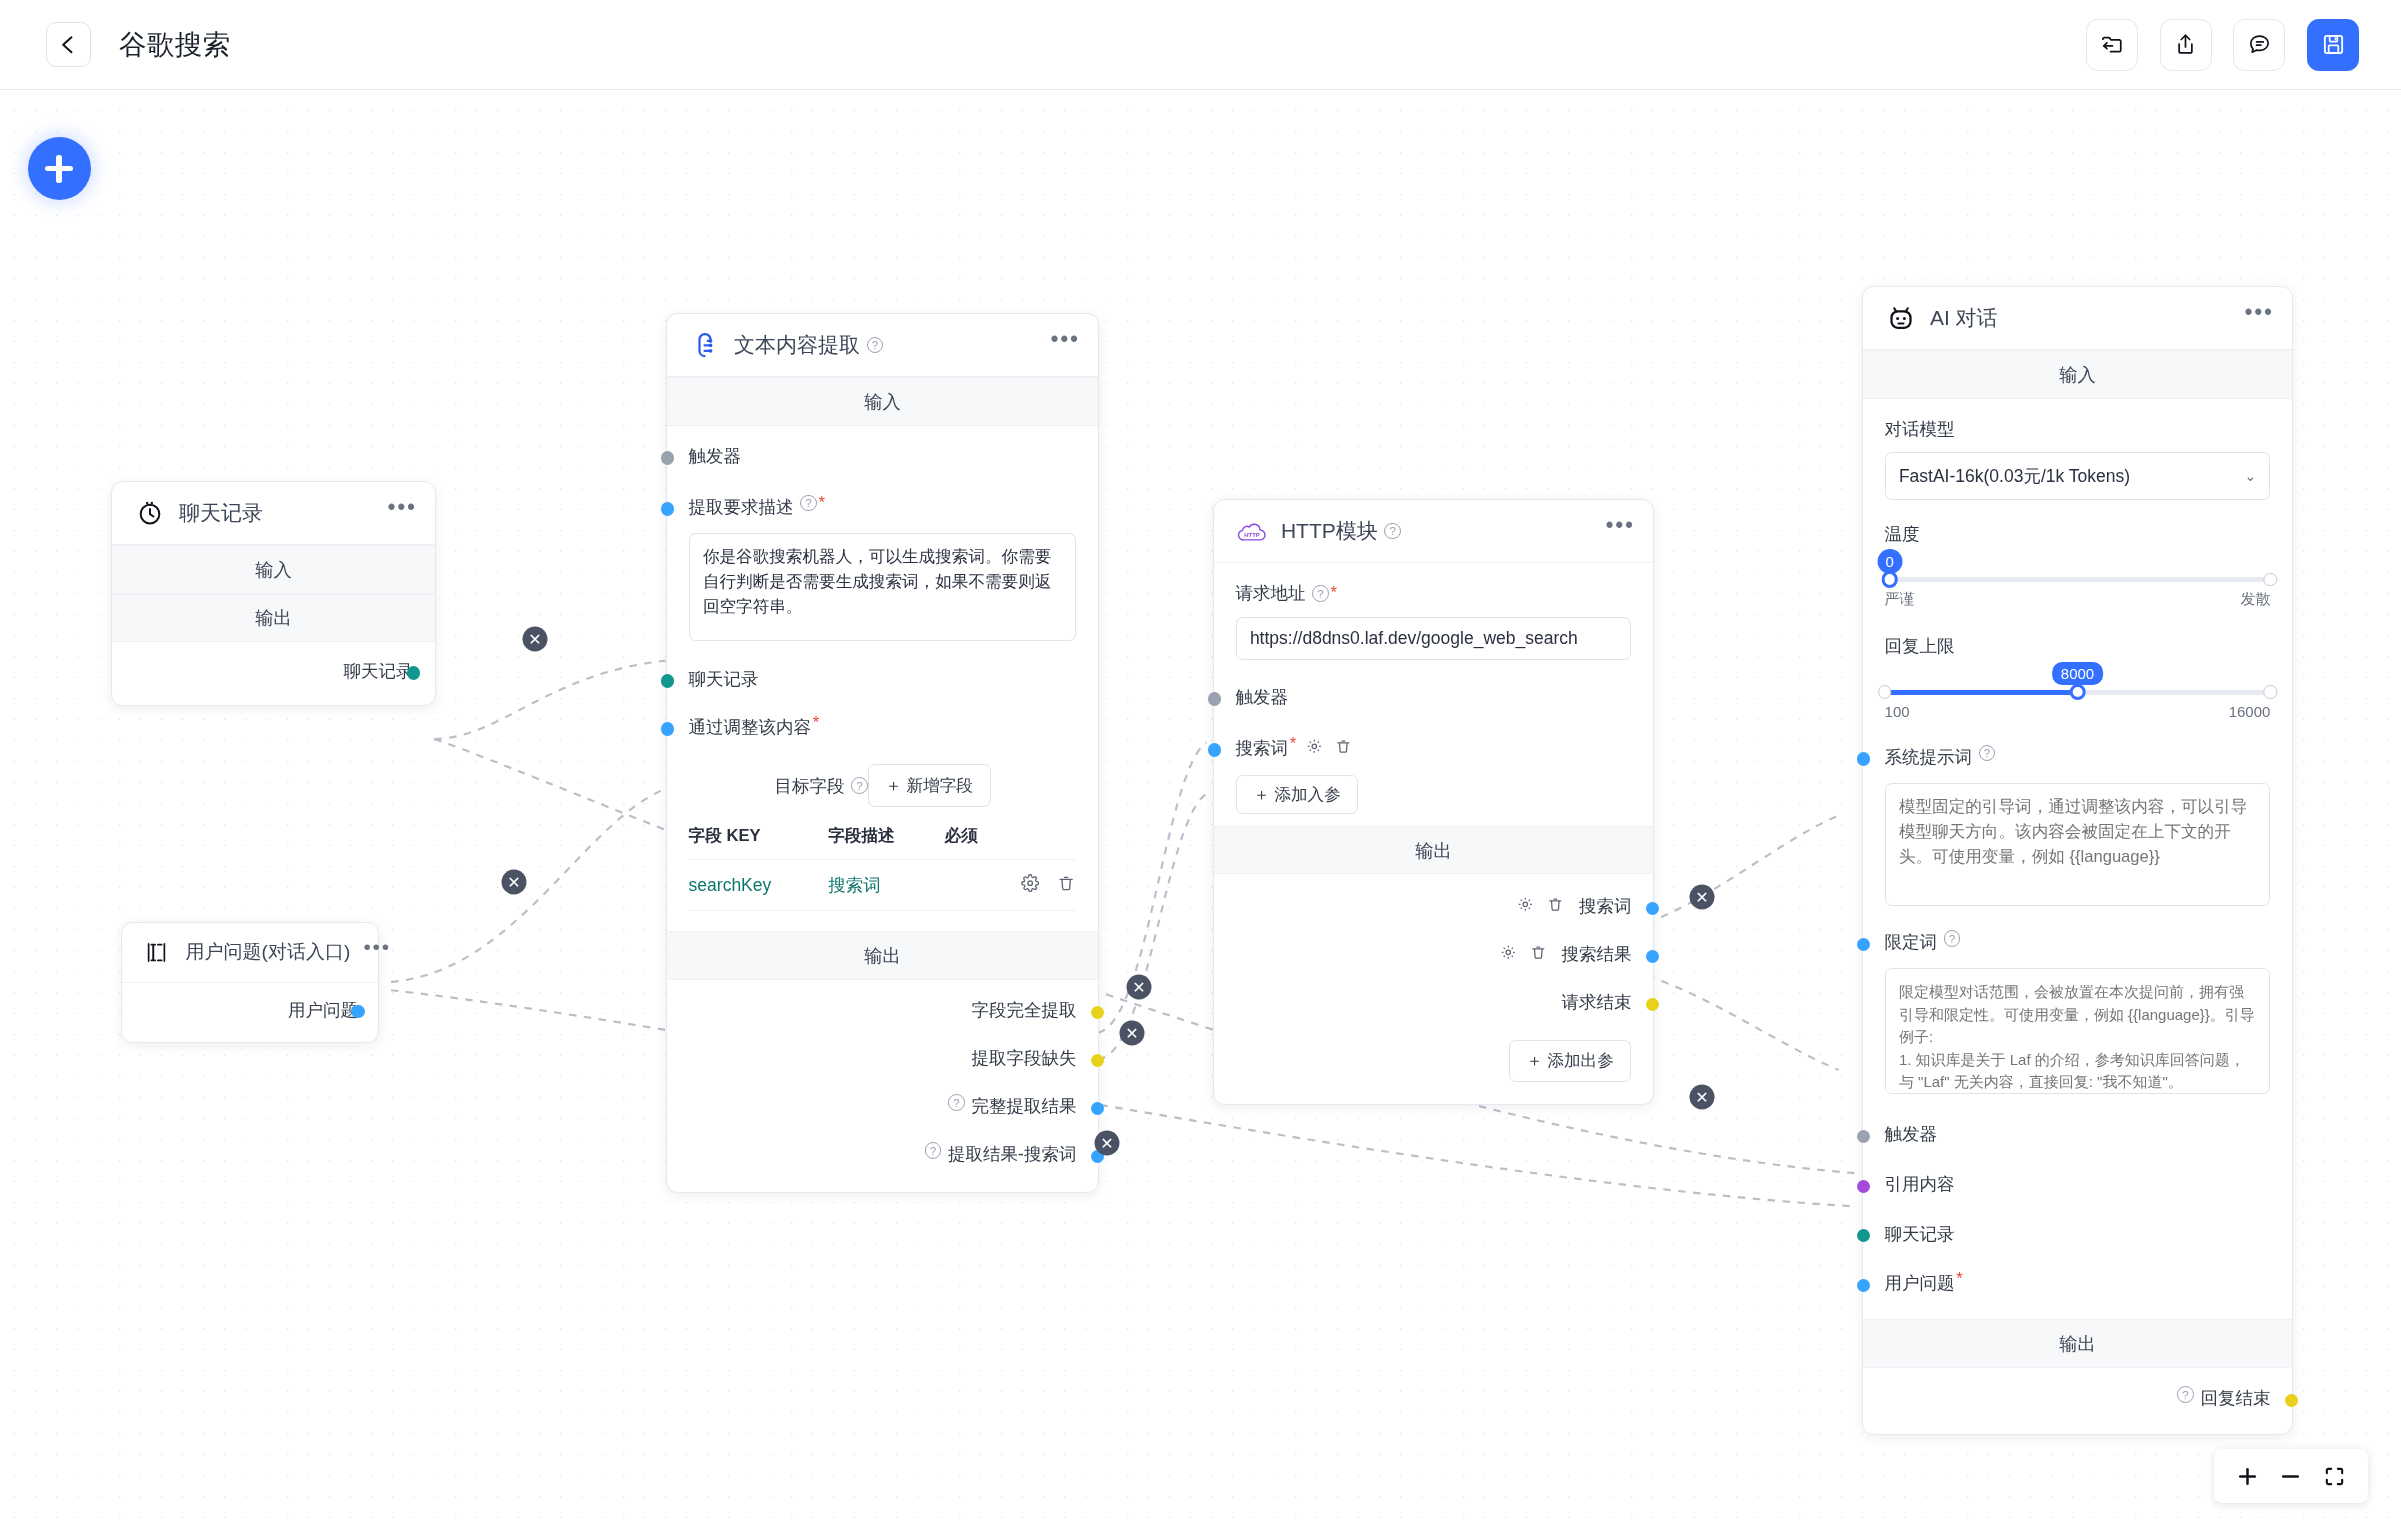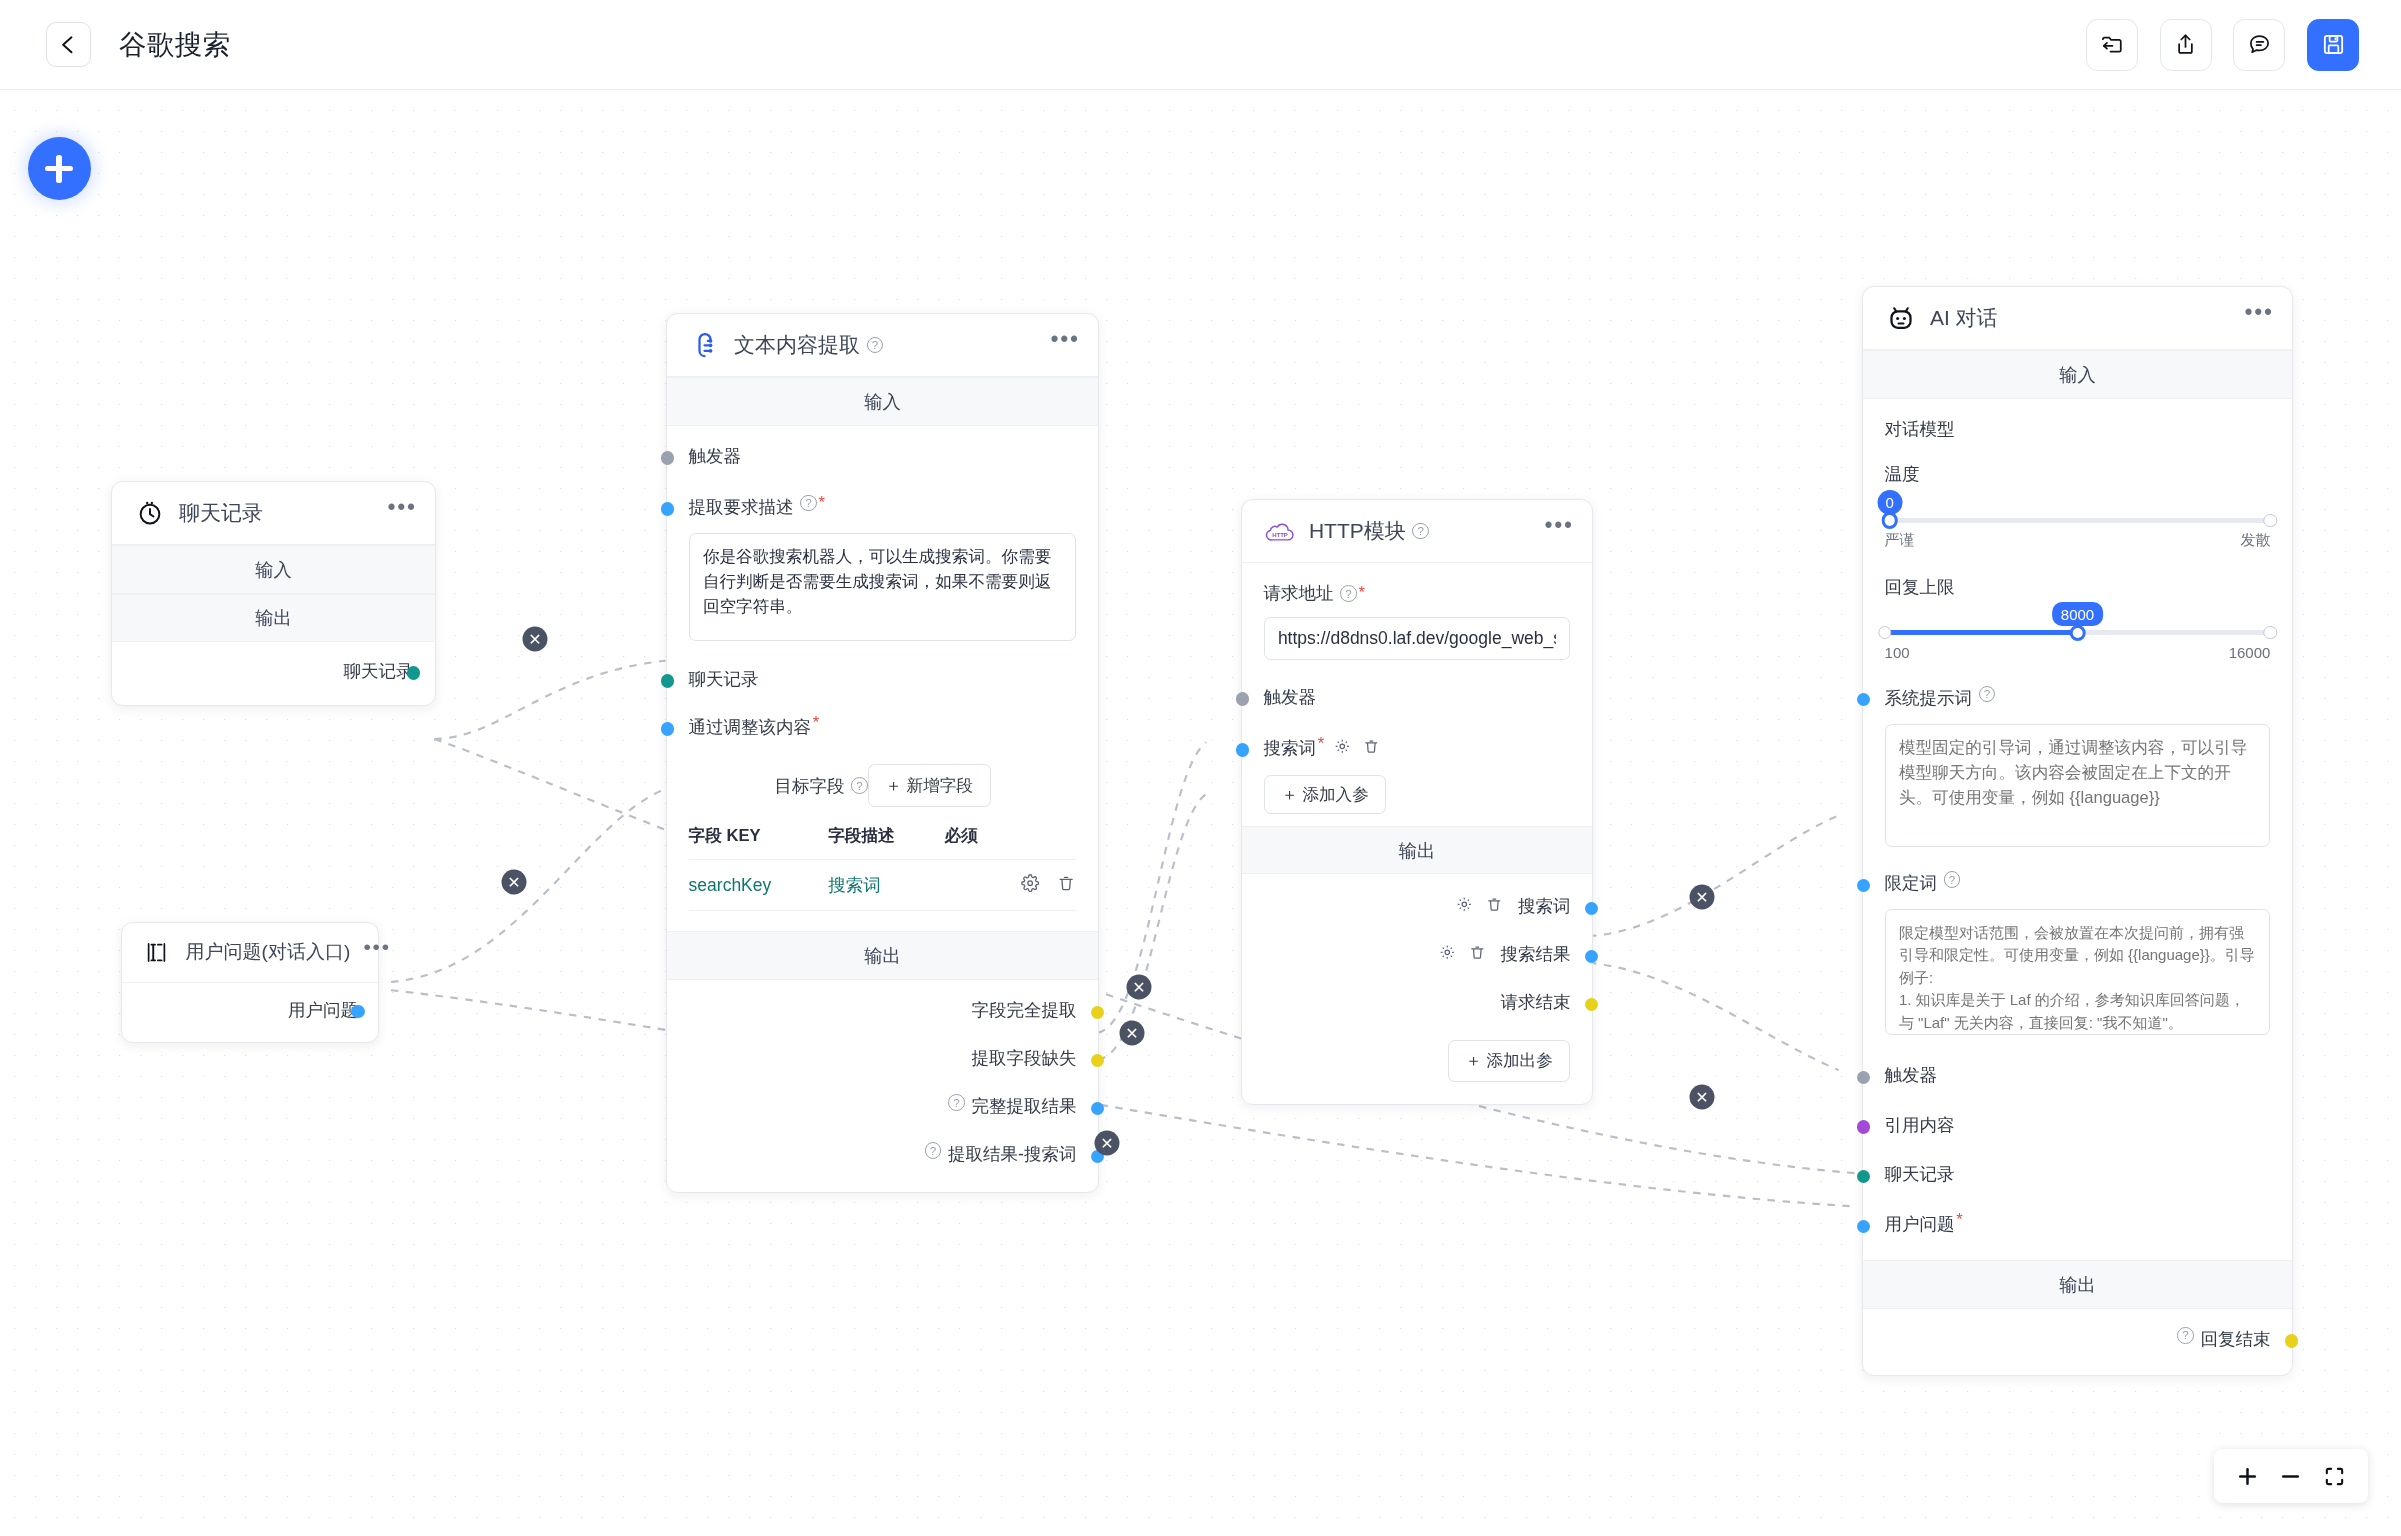--- a/index.html
+++ b/index.html
@@ -456,21 +456,21 @@
           <span class="port right p-blue" style="top:7.5px;right:-28px"></span>
         </div>
         <div class="io-row out">
           <span class="help-ic" style="margin-left:0;margin-right:6.7px">?</span>
           <span>提取结果-搜索词</span>
           <span class="port right p-blue" style="top:7.5px;right:-28px"></span>
         </div>
       </div>
     </div>
 
-    <div class="node" style="left:1241px;top:409px;width:352px">
+    <div class="node" style="left:1213px;top:409px;width:441px">
       <div class="node-head">
         <span class="node-icon">
           <svg width="32" height="27" viewBox="0 0 40 30">
             <path d="M10.5 25.5h19.5a6.2 6.2 0 000-12.4 7.2 7.2 0 00-13.4-3.6A5.6 5.6 0 008 13.6a6 6 0 002.5 11.9z" fill="none" stroke="#8a4ce0" stroke-width="1.8" stroke-linejoin="round"></path>
             <text x="20" y="21.5" font-size="7.5" font-family="Liberation Sans, sans-serif" font-weight="700" fill="#8a4ce0" text-anchor="middle">HTTP</text>
           </svg>
         </span>
         <span class="node-title">HTTP模块</span>
         <span class="help-ic">?</span>
         <span class="menu-dots">•••</span>
@@ -569,20 +569,24 @@
           </svg>
         </span>
         <span class="node-title">AI 对话</span>
         <span class="menu-dots">•••</span>
       </div>
 
       <div class="section-bar">输入</div>
 
       <div class="node-body">
         <div class="field-label">对话模型</div>
+        <div class="select">
+          <span>FastAI-16k(0.03元/1k Tokens)</span>
+          <span class="chev">⌄</span>
+        </div>
 
         <div class="field-label" style="margin-top:21.6px;margin-bottom:0">温度</div>
         <div class="slider-wrap">
           <span class="bubble" style="left:5px;border-radius:50%;padding:4.2px 8.3px">0</span>
           <div class="track">
             <div class="fill" style="width:0%"></div>
             <div class="knob" style="left:5px"></div>
             <div class="knob empty" style="left:100%"></div>
           </div>
           <div class="slider-ends">

